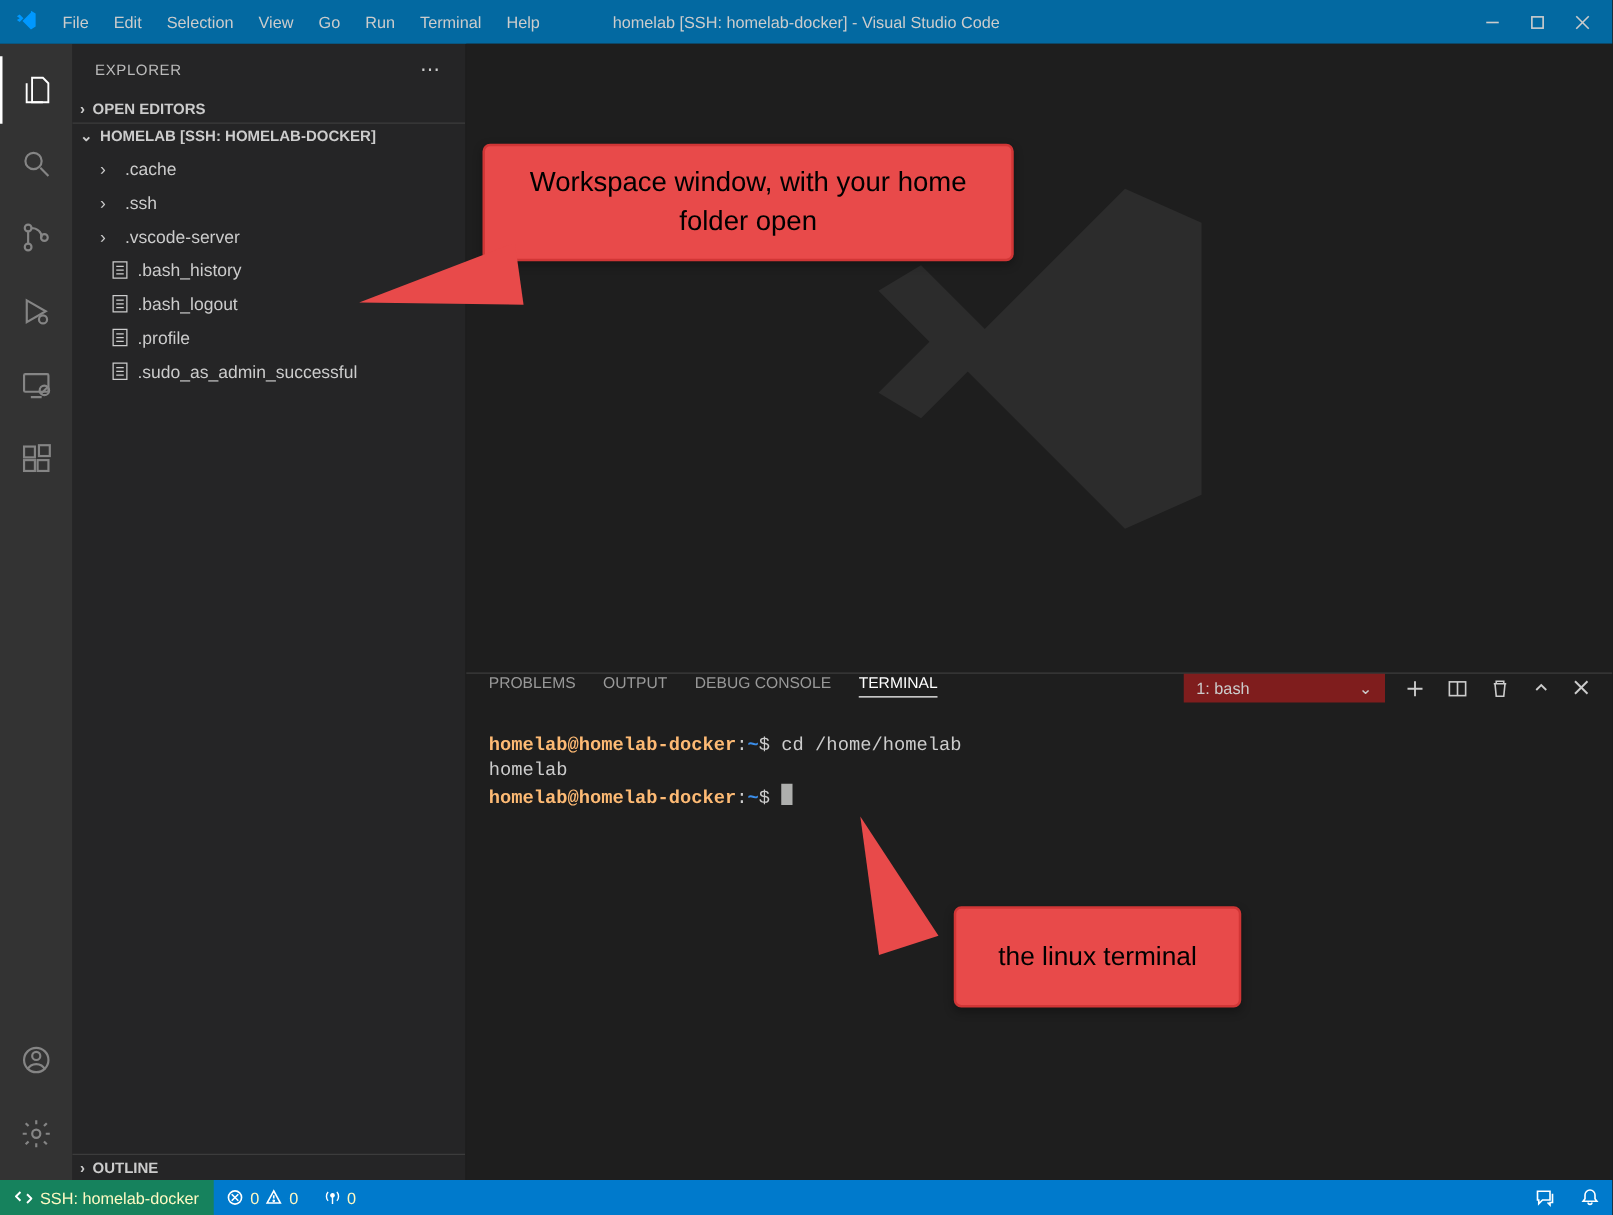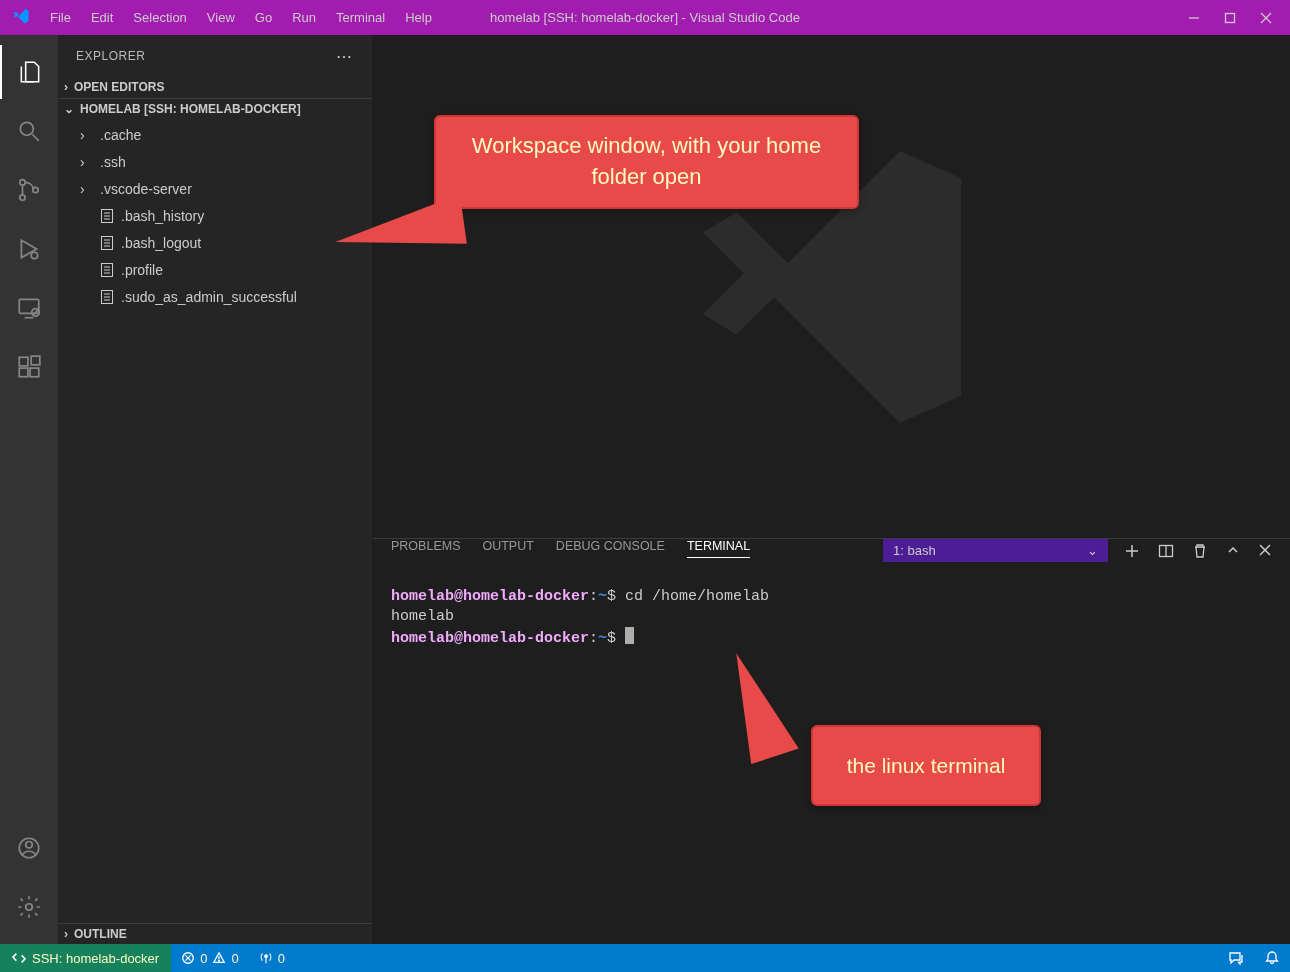--- a/index.html
+++ b/index.html
@@ -9,21 +9,21 @@
     background: #1e1e1e;
     font-family: "Segoe UI", Arial, sans-serif;
     font-size: 13px;
     color: #cccccc;
     overflow: hidden;
     position: relative;
   }
   
   .titlebar {
     height: 35px;
-    background: #a21caf;
+    background: #0369a1;
     display: flex;
     align-items: center;
     padding: 0 8px;
     color: #cccccc;
     position: relative;
   }
   .vscode-logo { width: 18px; height: 18px; margin: 0 10px 0 4px; }
   .menu { display: flex; gap: 0; }
   .menu-item { padding: 6px 10px; cursor: default; color: #ccc; }
   .title-text {
@@ -94,21 +94,21 @@
     overflow:auto;
   }
   .tree-row {
     display:flex; align-items:center; gap:6px;
     height:27px;
     padding-left: 22px;
     color:#ccc;
     font-size:14px;
   }
   .tree-row .chev { width:14px; display:inline-block; color:#ccc; }
-  .tree-row.file { padding-left: 41px; }
+  .tree-row.file { padding-left: 30px; }
   .file-icon { width:16px; height:16px; }
   .outline-section {
     border-top:1px solid #3c3c3c;
   }
 
   .editor {
     flex: 1;
     display: flex;
     flex-direction: column;
     background: #1e1e1e;
@@ -131,34 +131,34 @@
     height: 38px; display:flex; align-items:flex-start;
     padding: 0 18px; gap: 22px;
     color:#999; font-size:12.5px;
   }
   .panel-tab { cursor:default; padding-bottom:4px; }
   .panel-tab.active { color:#fff; border-bottom:1px solid #fff; }
   .panel-right {
     margin-left:auto; display:flex; align-items:center; gap:16px;
   }
   .term-select {
-    background:#4c1d95; color:#ccc; border:none;
-    padding:4px 10px; width:225px; font-size:13px;
+    background:#7f1d1d; color:#ccc; border:none;
+    padding:4px 10px; width:161px; font-size:13px;
     display:flex; align-items:center; justify-content:space-between;
   }
   .panel-icons { display:flex; gap:18px; color:#ccc; }
   .panel-icons span svg { display:block; }
 
   .terminal-body {
     flex:1; padding: 10px 18px;
     font-family: "Consolas","Courier New",monospace;
     font-size:15px; line-height:20px;
     color:#ccc;
   }
-  .t-green { color:#f0abfc; font-weight:bold; }
+  .t-green { color:#fdba74; font-weight:bold; }
   .t-blue { color:#3b8eea; font-weight:bold; }
   .cursor-block {
     display:inline-block; width:9px; height:17px;
     background:#aeafad; vertical-align:-2px;
   }
 
   
   .statusbar {
     height: 28px;
     background: #007acc;
@@ -172,28 +172,27 @@
   }
   .status-item { padding:0 10px; display:flex; align-items:center; gap:5px; }
   .statusbar .right { margin-left:auto; display:flex; }
 
   
   .callout {
     position:absolute;
     background:#e84a4a;
     border:2px solid #d13636;
     border-radius:6px;
-    color:#fef9c3;
+    color:#000000;
     font-size:22px;
     padding:14px 22px;
     text-align:center;
     line-height:1.4;
     box-shadow: 0 3px 8px rgba(0,0,0,.3);
     z-index:50;
-    margin-left:48px;
   }
   .callout .arrow {
     position:absolute;
     width:0;height:0;
   }
   .callout1 { top:115px; left:386px; width:425px; }
   .callout1 .arrow {
     left:-102px; bottom:-46px;
     border-top: 30px solid transparent;
     border-bottom: 20px solid transparent;

